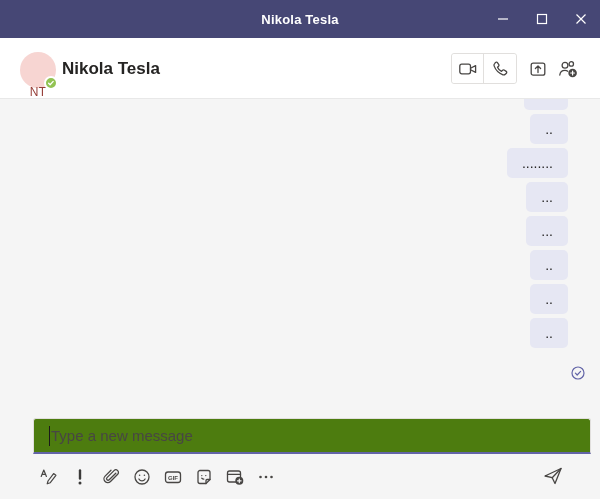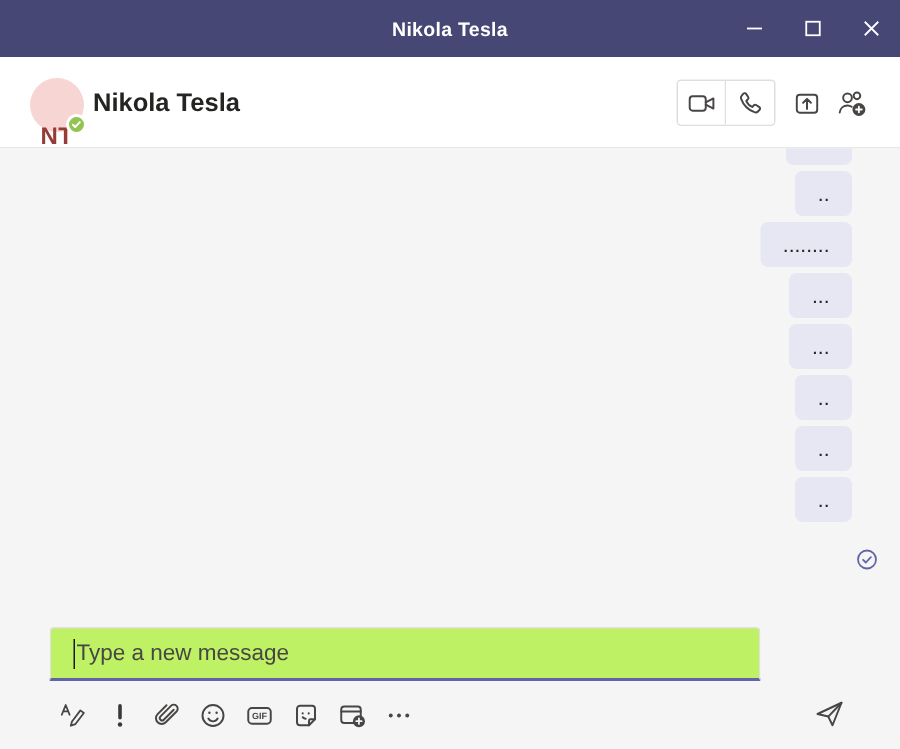--- a/index.html
+++ b/index.html
@@ -32,21 +32,21 @@
   .chat-header {
     position:absolute; top:38px; left:0; width:600px; height:61px;
     background:#fff; border-bottom:1px solid #E8E8E8;
   }
   .avatar {
     position:absolute; left:20px; top:14px; width:36px; height:36px;
     border-radius:50%; background:var(--avatar-bg,#F7D5D2);
     display:flex; align-items:center; justify-content:center;
   }
   .avatar-initials {
-    color:var(--avatar-text,#953C36); font-size:16px; font-weight:700; letter-spacing:.3px;margin-top:44px;
+    color:var(--avatar-text,#953C36); font-size:12px; font-weight:400; letter-spacing:.3px;margin-top:44px;
   }
   .presence-badge {
     position:absolute; right:-2px; bottom:-2px; width:14px; height:14px;
     background:var(--presence-green,#92C353); border:2px solid #fff; border-radius:50%;
     display:flex; align-items:center; justify-content:center;
   }
   .peer-name {
     position:absolute; left:62px; top:0; height:61px; line-height:61px;
     font-size:17px; font-weight:700; color:#252423;
   }
@@ -82,22 +82,22 @@
     height:30px; padding:0 15px; display:flex; align-items:center;
     font-size:14px; color:#252423; white-space:nowrap;
   }
   .bubble.clipped { margin-top:-19px; min-width:44px; }
   .receipt {
     position:absolute; left:571px; top:267px; width:14px; height:14px;
   }
 
   
   .composer-box {
-    position:absolute; left:33px; top:418px; width:474px; height:36px;
-    background:#bef264; border:1px solid #E1DFDD;
+    position:absolute; left:33px; top:418px; width:558px; height:36px;
+    background:#4d7c0f; border:1px solid #E1DFDD;
     border-bottom:2px solid var(--accent,#6264A7); border-radius:3px 3px 0 0;
   }
   .composer-box input {
     width:100%; height:100%; border:none; outline:none; background:transparent;
     padding-left:17px; font-family:"Liberation Sans", sans-serif;
     font-size:15px; color:#252423; caret-color:#000;
   }
   .composer-box input::placeholder { color:#484644; opacity:1; }
   .text-caret {
     position:absolute; left:15px; top:7px; width:1px; height:20px; background:#1b1a19;

